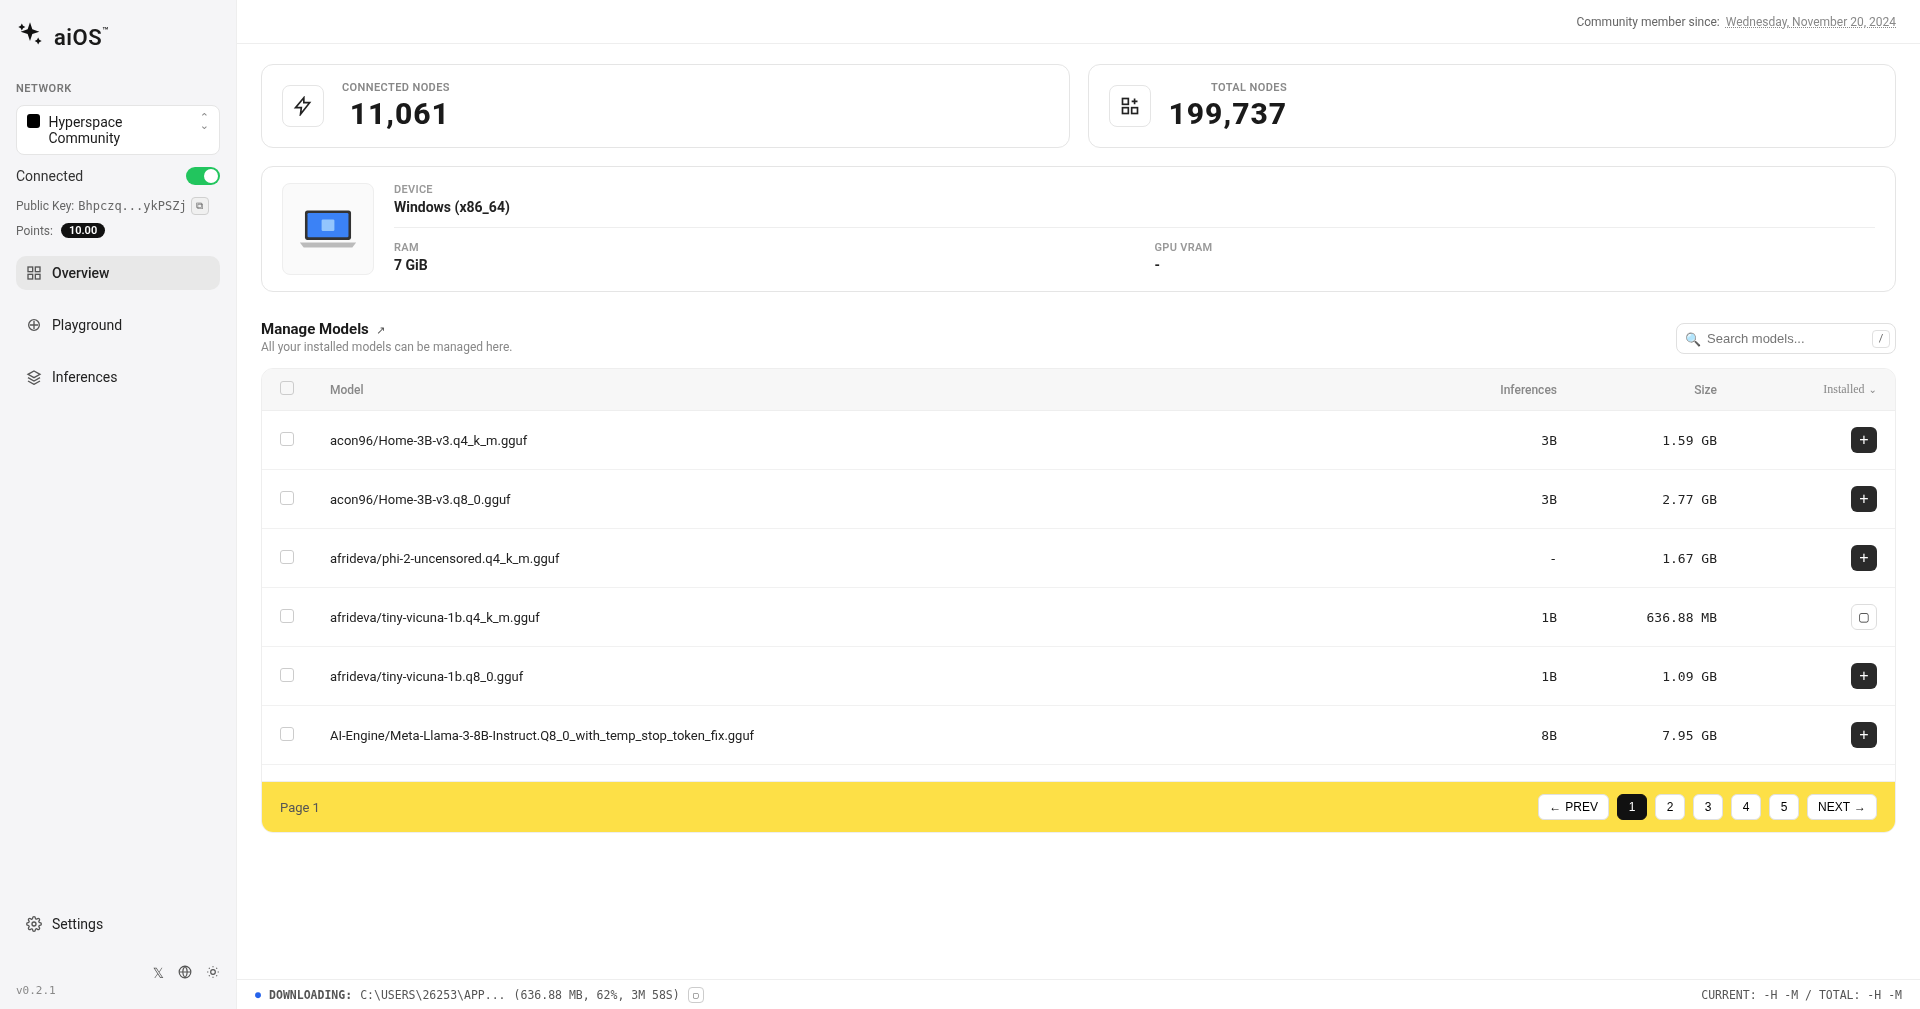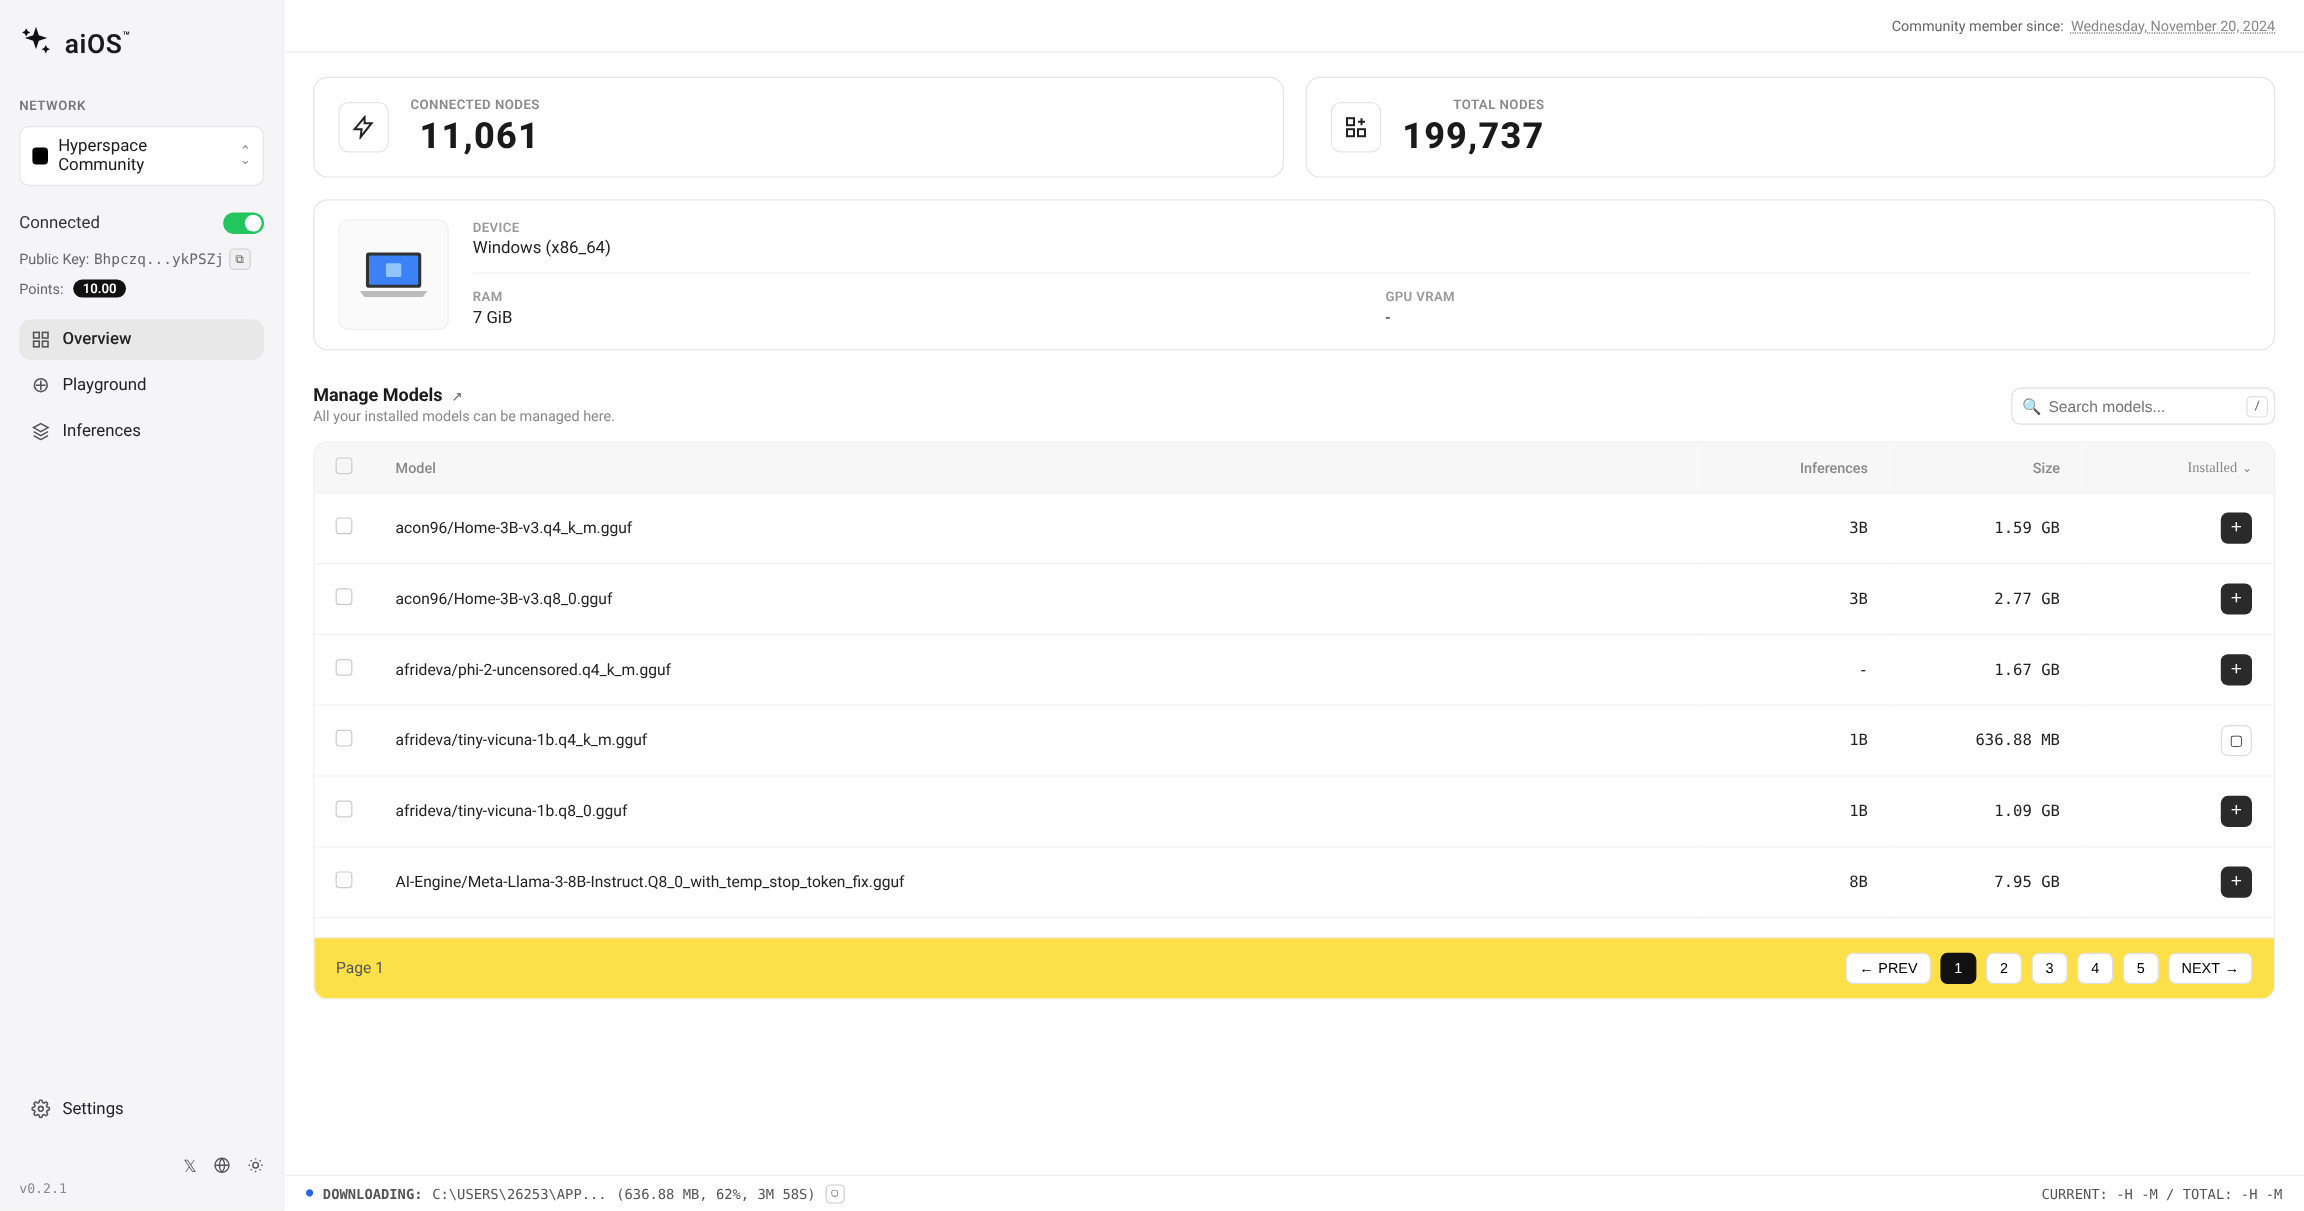--- a/index.html
+++ b/index.html
@@ -20,23 +20,23 @@
 }
 .logo-block { display: flex; align-items: center; gap: 10px; margin-bottom: 28px; }
 .logo-icon { font-size: 24px; }
 .logo-text { font-size: 22px; font-weight: 600; letter-spacing: .5px; }
 .logo-tm { font-size: 10px; vertical-align: top; }
 .section-label {
   font-size: 11px; color: #777; font-weight: 600;
   letter-spacing: .5px; margin-bottom: 10px;
 }
 .network-select {
-  display: flex; align-items: center; gap: 8px;
+  display: flex; align-items: flex-start; gap: 8px;
   background: #fff; border: 1px solid #e5e5e5; border-radius: 8px;
-  padding: 8px 10px; margin-bottom: 22px;
+  padding: 8px 10px; margin-bottom: 12px;
 }
 .net-icon { width: 14px; height: 14px; background:#000; border-radius:3px; display:inline-block; }
 .net-chevrons { margin-left:auto; color:#888; font-size:11px; line-height:8px; }
 .connected-row { display:flex; align-items:center; justify-content:space-between; margin-bottom:12px; }
 .connected-label { font-size:14px; color:#333; }
 .toggle {
   width: 34px; height: 18px; background:#22c55e; border-radius:10px; position:relative;
 }
 .toggle::after {
   content:""; position:absolute; right:2px; top:2px; width:14px; height:14px;
@@ -46,21 +46,21 @@
 .pk-mono { font-family: ui-monospace, Menlo, monospace; font-size:12px;text-align:center; }
 .copy-btn {
   width:18px; height:18px; border:1px solid #d0d0d0; border-radius:4px;
   background:#f0f0f0; font-size:10px; display:flex; align-items:center; justify-content:center;
   cursor:pointer;
 }
 .points-row { font-size:12px; color:#666; display:flex; align-items:center; gap:8px; margin-bottom:18px; }
 .points-badge {
   background:#111; color:#fff; border-radius:10px; padding:1px 8px; font-size:11px; font-weight:600;
 }
-.nav { display:flex; flex-direction:column; gap:4px; }
+.nav { display:flex; flex-direction:column; gap:18px; }
 .nav-item {
   display:flex; align-items:center; gap:10px;
   padding:9px 10px; border-radius:10px; font-size:14px; color:#222; cursor:pointer;
 }
 .nav-item.active { background:#e8e8e8; font-weight:500; }
 .nav-icon { width:16px; height:16px; display:flex; align-items:center; justify-content:center; color:#555; }
 .sidebar-spacer { flex:1; }
 .settings-item {
   display:flex; align-items:center; gap:10px; padding:9px 10px; font-size:14px; color:#222; cursor:pointer;
 }
@@ -91,21 +91,21 @@
   border:1px solid #e5e5e5; border-radius:12px; padding:16px 20px;
   display:flex; gap:20px; margin-bottom:28px;
 }
 .device-img {
   width:92px; height:92px; border:1px solid #eee; border-radius:8px;
   display:flex; align-items:center; justify-content:center; background:#fafafa;
 }
 .laptop-svg { width:64px; height:50px; }
 .device-grid { flex:1; display:grid; grid-template-columns:1fr 1fr; row-gap:10px; column-gap:40px; }
 .field-label { font-size:11px; color:#999; font-weight:600; letter-spacing:.3px; }
-.field-value { font-size:14px; color:#222; margin-top:3px; }
+.field-value { font-size:14px; color:#222; margin-top:3px;font-weight:bold; }
 .device-sep { grid-column:1 / -1; border-top:1px solid #eee; }
 .mm-header { display:flex; align-items:flex-end; justify-content:space-between; margin-bottom:14px; }
 .mm-title { font-size:15px; font-weight:700; }
 .ext-icon { font-size:11px; margin-left:4px; color:#555; }
 .mm-sub { font-size:12px; color:#888; margin-top:2px; }
 .search-wrap { position:relative; }
 .search-wrap input {
   width:220px; border:1px solid #e0e0e0; border-radius:8px; padding:7px 30px 7px 30px;
   font-size:13px; outline:none;
 }

